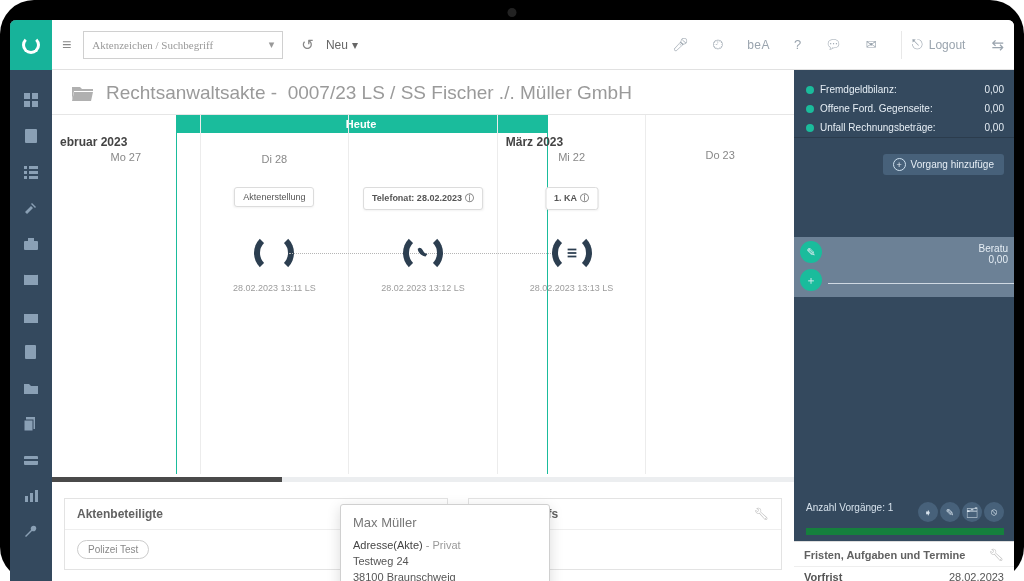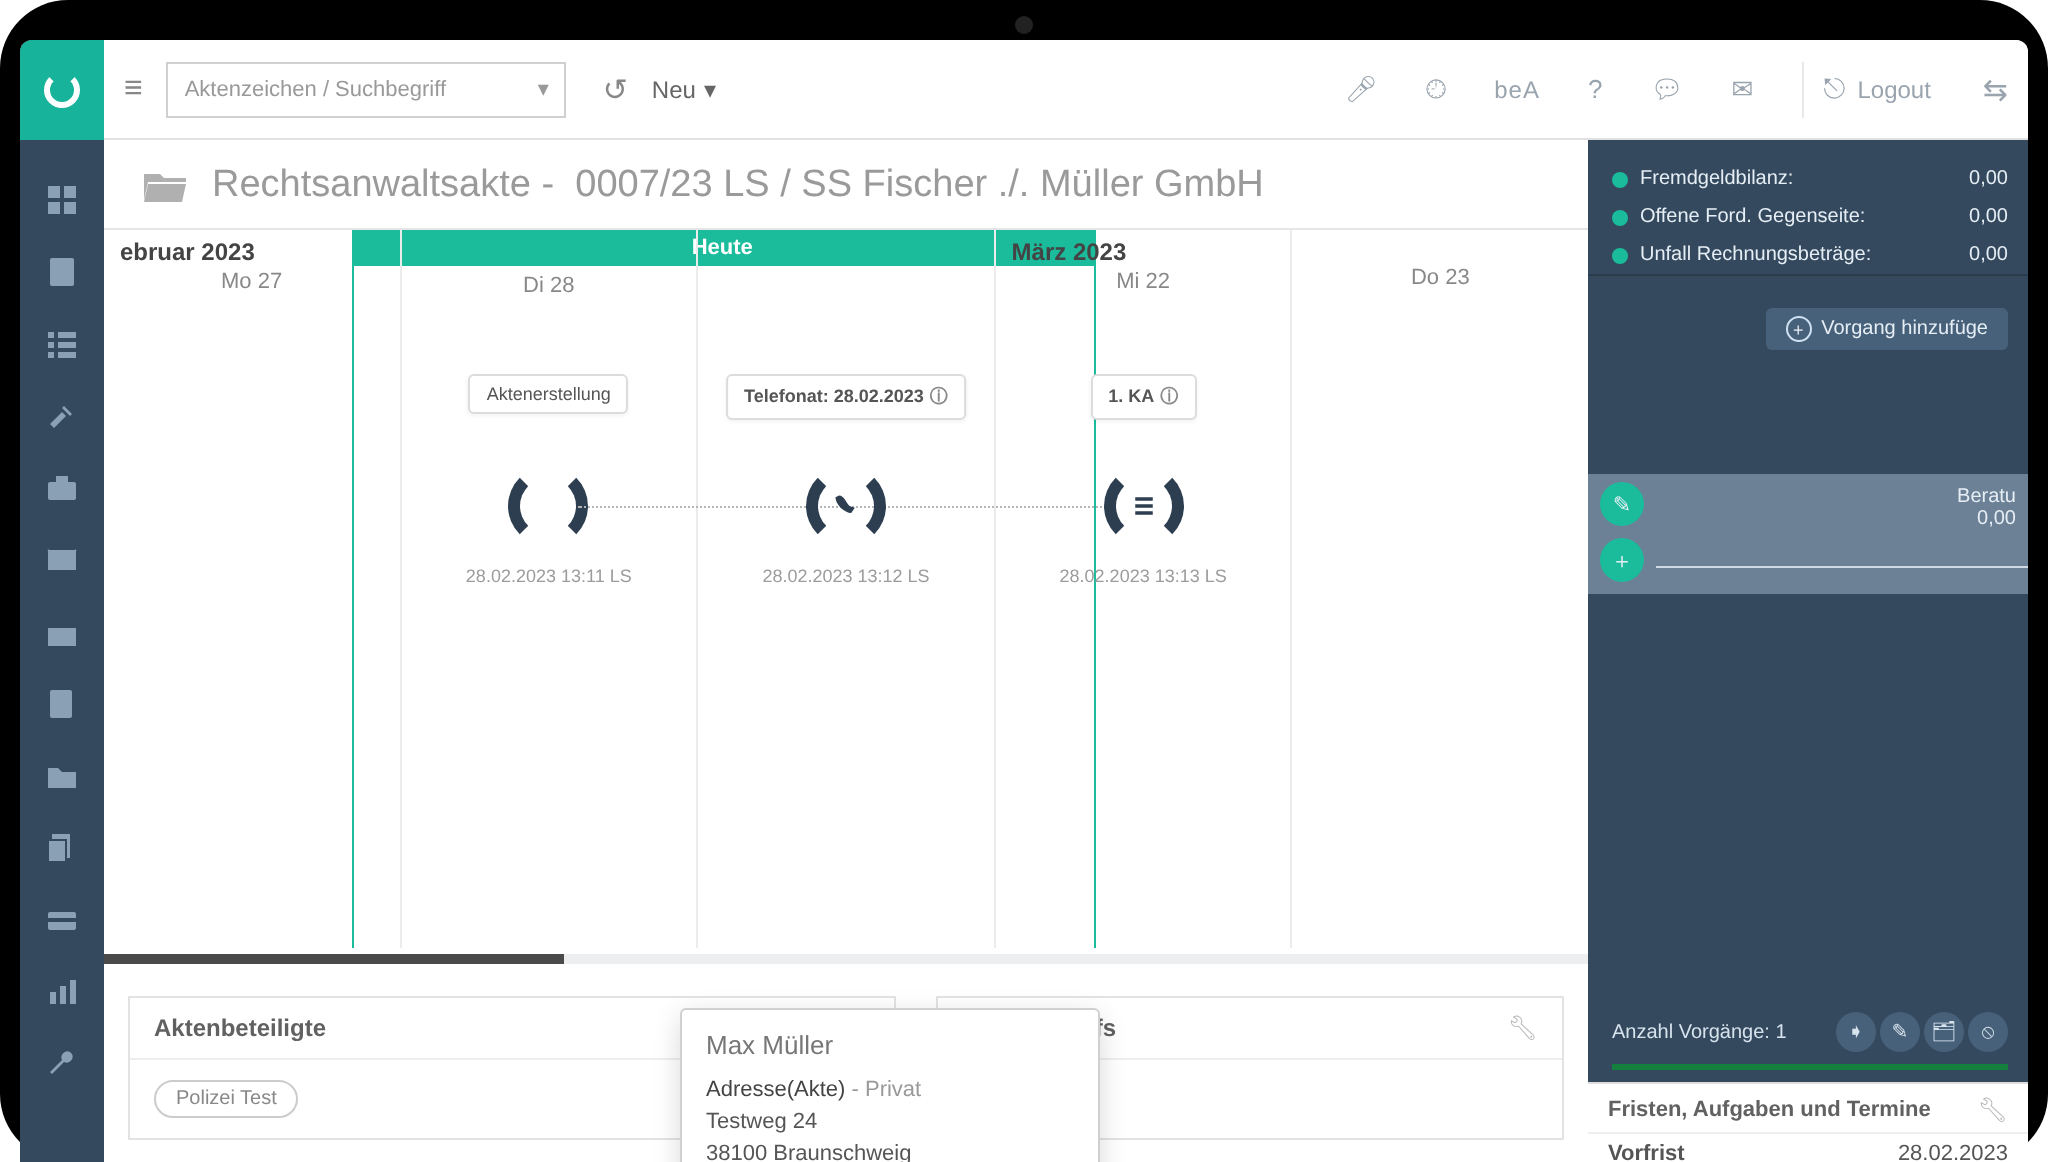--- a/index.html
+++ b/index.html
@@ -11,39 +11,39 @@
 
   .left-rail { position:absolute; left:0; top:0; bottom:0; width:42px; background:#34495e; display:flex; flex-direction:column; align-items:center; padding-top:0; }
   .left-rail .logo { width:42px; height:50px; display:flex; align-items:center; justify-content:center; background:#17b39a; }
   .left-rail .logo span{ width:18px; height:18px; border:3px solid #fff; border-radius:50%; border-top-color:transparent; display:block; }
   .left-rail .nav { display:flex; flex-direction:column; gap:20px; padding-top:22px; }
   .rail-icon { color:#8aa0b5; font-size:14px; width:20px; height:16px; display:flex; align-items:center; justify-content:center; cursor:pointer; }
   .rail-icon svg{ width:16px; height:16px; fill:#8aa0b5; }
 
   .topbar { position:absolute; left:42px; right:0; top:0; height:50px; background:#fff; border-bottom:1px solid #e1e1e1; display:flex; align-items:center; padding:0 10px; gap:12px; }
   .hamburger{ color:#888; font-size:16px; cursor:pointer; }
-  .search-combo { display:flex; align-items:center; border:1px solid #d0d0d0; height:28px; width:200px; padding:0 8px; color:#999; font-size:11px; justify-content:space-between; }
+  .search-combo { display:flex; align-items:center; border:1px solid #d0d0d0; height:28px; width:200px; padding:0 8px; color:#999; font-size:11px; justify-content:space-between;font-family:Liberation Serif, serif; }
   .undo-btn{ color:#888; font-size:15px; cursor:pointer; margin-left:6px;}
   .new-dd { color:#666; font-size:12px; cursor:pointer; display:flex; align-items:center; gap:4px;}
   .topbar .spacer{flex:1;}
   .top-icon{ color:#9aa4ae; font-size:13px; cursor:pointer; padding:0 6px;}
   .bea-lbl{ color:#9aa4ae; font-size:12px; letter-spacing:0.5px; }
   .logout-btn { color:#9aa4ae; font-size:12px; display:flex; align-items:center; gap:6px; cursor:pointer; padding-left:10px; border-left:1px solid #e8e8e8; margin-left:6px; height:28px; padding-right:6px;}
   .logout-btn .sym{font-size:14px;}
   .settings-toggle{color:#9aa4ae; font-size:15px; cursor:pointer; padding-left:8px;}
 
   .main { position:absolute; left:42px; top:50px; right:220px; bottom:0; background:#fff; display:flex; flex-direction:column; }
 
   .case-title { display:flex; align-items:center; gap:12px; padding:12px 20px 10px 20px; }
   .case-title .folder{ color:#b0b0b0; }
   .case-title h1 { color:#9a9a9a; font-weight:400; font-size:19px; }
 
   .timeline { position:relative; height:360px; border-top:1px solid #e6e6e6; display:flex; }
   .tl-col { flex:1; border-right:1px solid #ececec; position:relative; }
-  .month-head{ position:absolute; top:0; left:0; right:0; padding:4px 8px 0 8px; }
+  .month-head{ position:absolute; top:16px; left:0; right:0; padding:4px 8px 0 8px; }
   .month-name{ font-weight:700; color:#444; font-size:12px;}
   .day-name{ color:#888; font-size:11px; margin-top:2px; text-align:center;}
   .heute{ position:absolute; top:0; left:0; right:0; background:#1abc9c; color:#fff; text-align:center; font-size:11px; font-weight:700; padding:3px 0;}
   .today-bounds{ position:absolute; top:0; bottom:0; width:1px; background:#1abc9c;}
 
   .event-chip{ position:absolute; top:72px; left:50%; transform:translateX(-50%); background:#fff; border:1px solid #dcdcdc; border-radius:3px; padding:4px 8px; font-size:9px; color:#555; white-space:nowrap; box-shadow:0 1px 2px rgba(0,0,0,0.05); }
   .event-chip.bold{font-weight:700;}
   .event-chip .info{ margin-left:3px; color:#8a8a8a;}
 
   .donut{ position:absolute; top:118px; left:50%; transform:translateX(-50%); width:40px; height:40px; border-radius:50%; border:6px solid #2c3e50; border-top-color:transparent; border-bottom-color:transparent; display:flex; align-items:center; justify-content:center;}
@@ -79,21 +79,21 @@
   .add-vorgang .plus-c{ width:13px; height:13px; border:1.5px solid #cfe1f0; border-radius:50%; display:flex; align-items:center; justify-content:center; font-size:9px;}
 
   .rp-spacer1{height:62px;}
   .rp-detail{ background:#6c8196; position:relative; height:60px; }
   .rp-detail .round{ position:absolute; left:6px; width:22px; height:22px; background:#1abc9c; border-radius:50%; display:flex; align-items:center; justify-content:center; font-size:11px;}
   .rp-detail .round.edit{ top:4px;}
   .rp-detail .round.plus{ top:32px;}
   .rp-detail .txt{ position:absolute; right:6px; top:6px; font-size:10px; text-align:right; }
   .rp-detail .line{ position:absolute; left:34px; right:0; top:46px; border-top:1px solid #cfd9e3;}
 
-  .rp-count{ position:absolute; bottom:46px; left:12px; right:10px; display:flex; align-items:center; justify-content:space-between; font-size:10px; color:#d6e2ec; padding-bottom:6px; border-bottom:3px solid #15803d;}
+  .rp-count{ position:absolute; bottom:46px; left:12px; right:10px; display:flex; align-items:flex-start; justify-content:space-between; font-size:10px; color:#d6e2ec; padding-bottom:6px; border-bottom:7px solid #15803d;}
   .rp-count .icons{display:flex; gap:2px;}
   .circle-btn{ width:20px; height:20px; border-radius:50%; background:#47617a; display:flex; align-items:center; justify-content:center; font-size:10px; cursor:pointer;}
 
   .polizei-chip{ display:inline-block; padding:3px 10px; border:1px solid #ccc; border-radius:11px; font-size:10px; color:#888;}
 
   
 </style>
 </head>
 <body>
 

